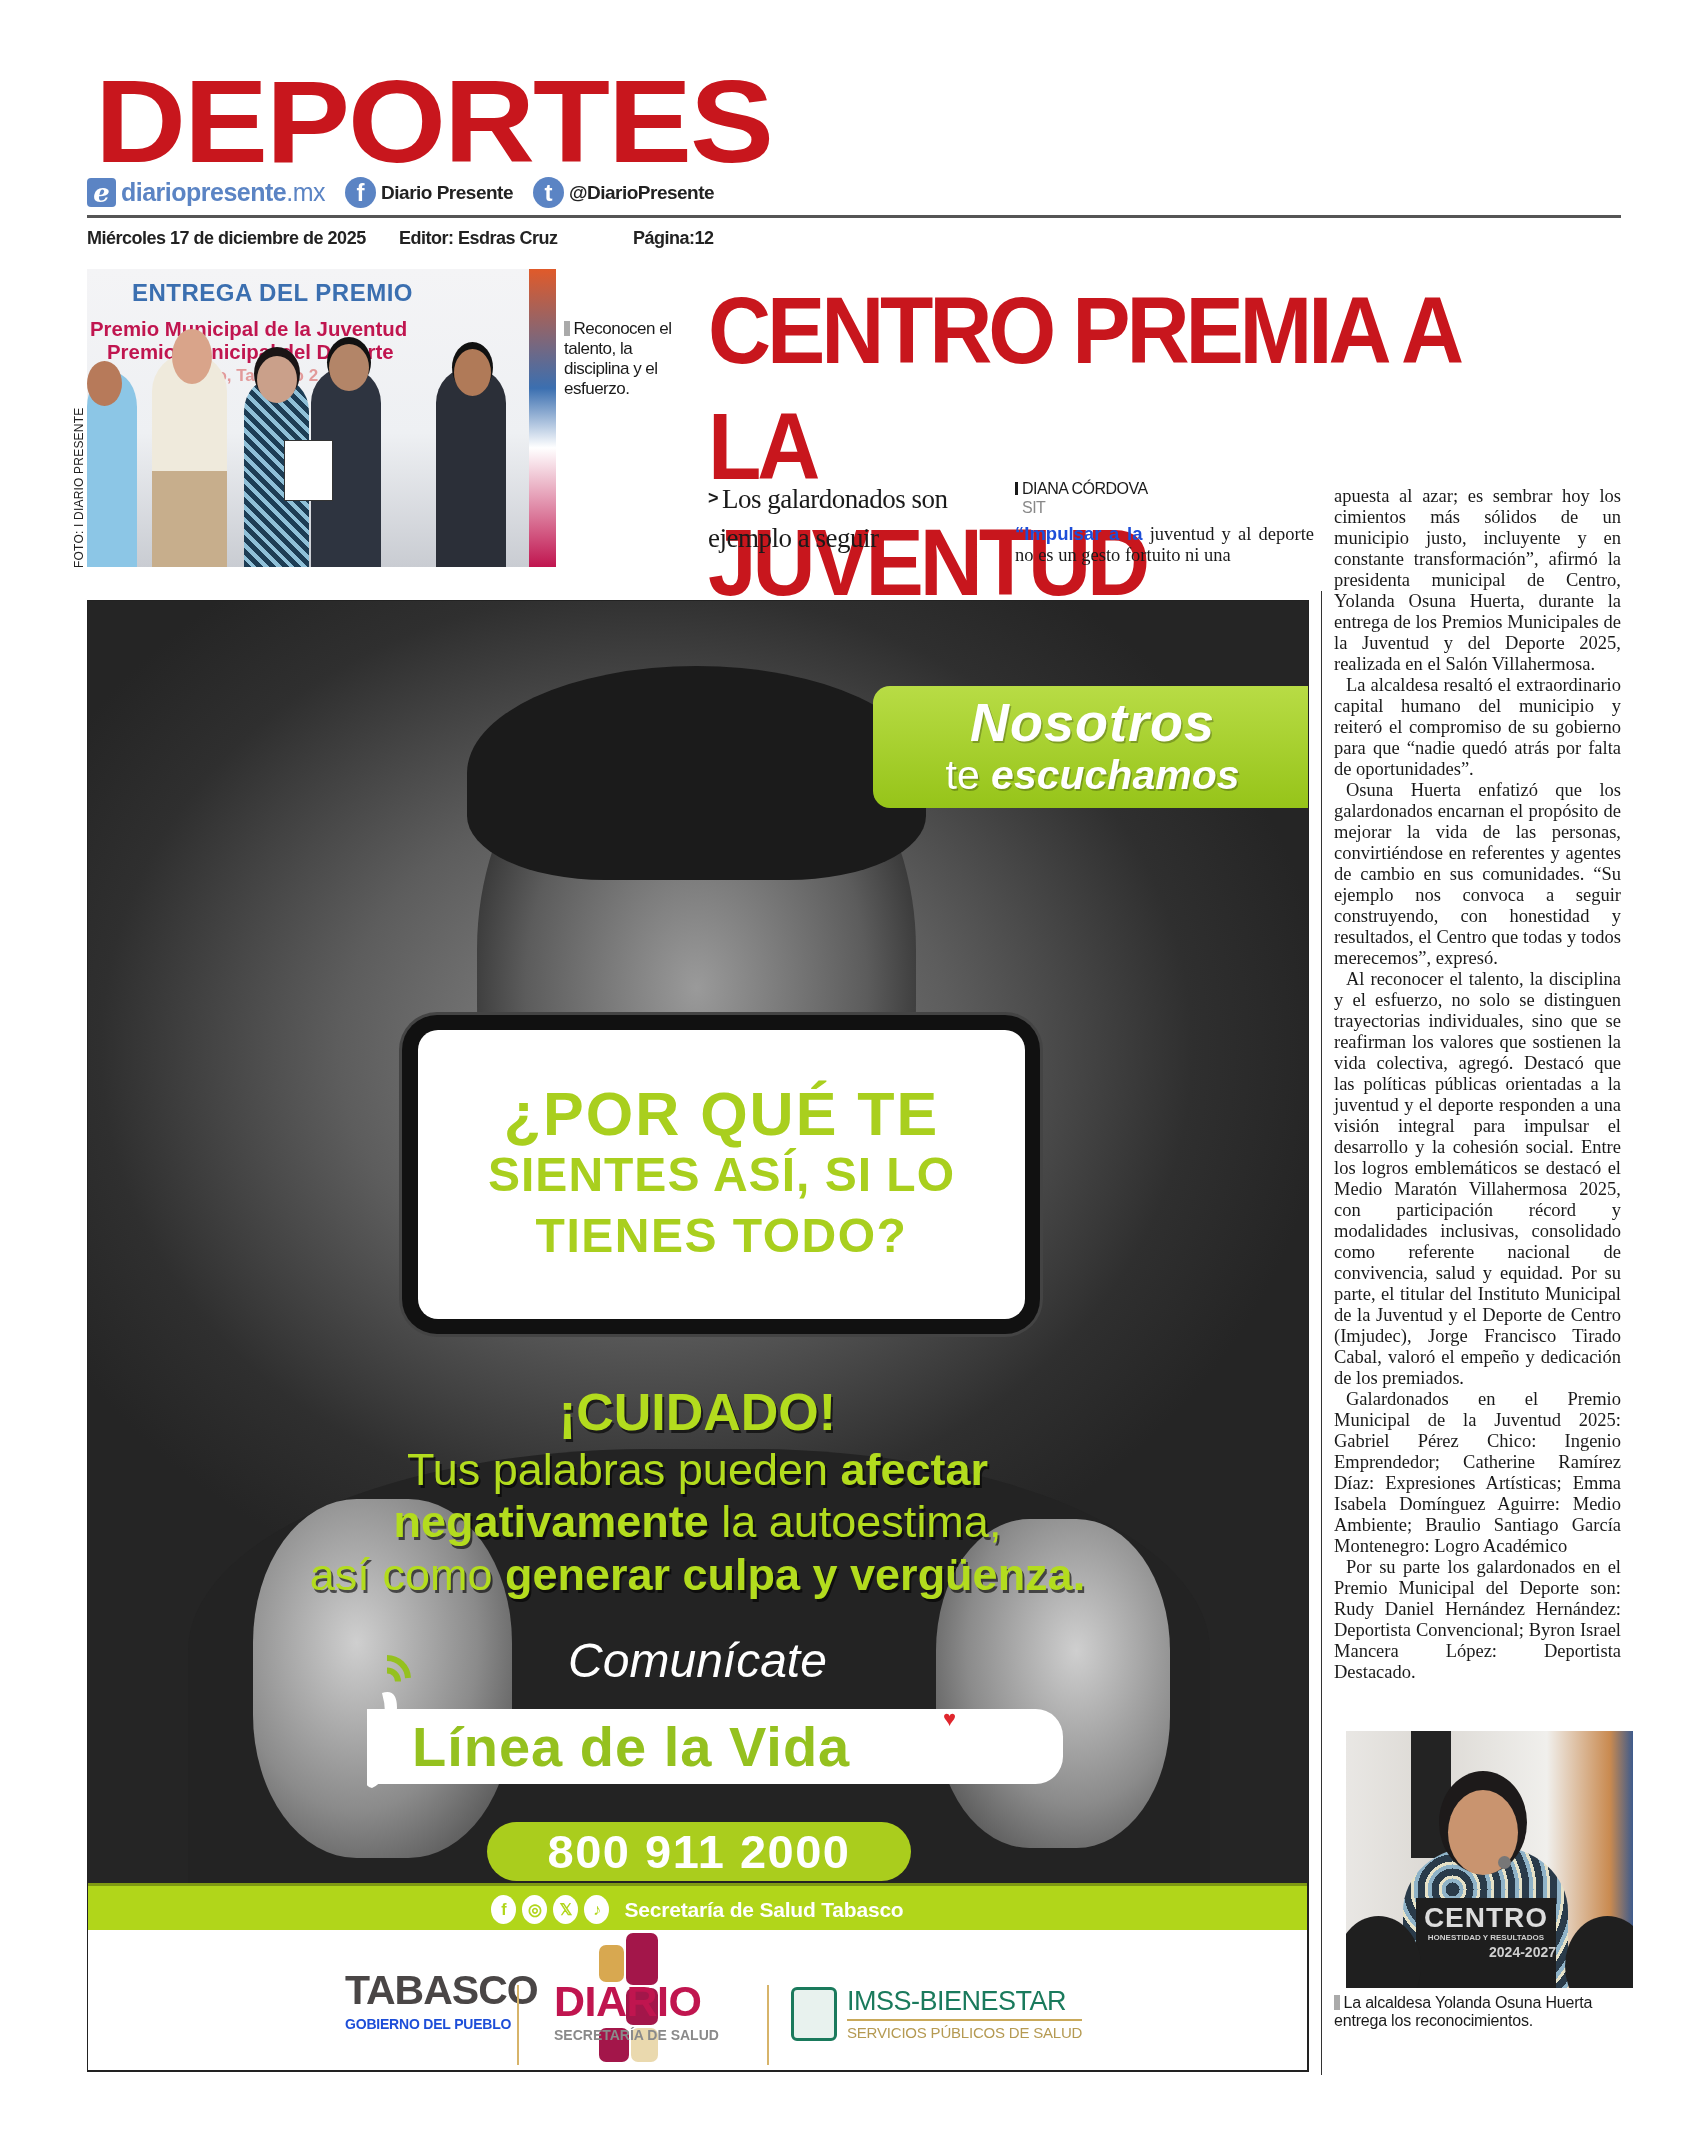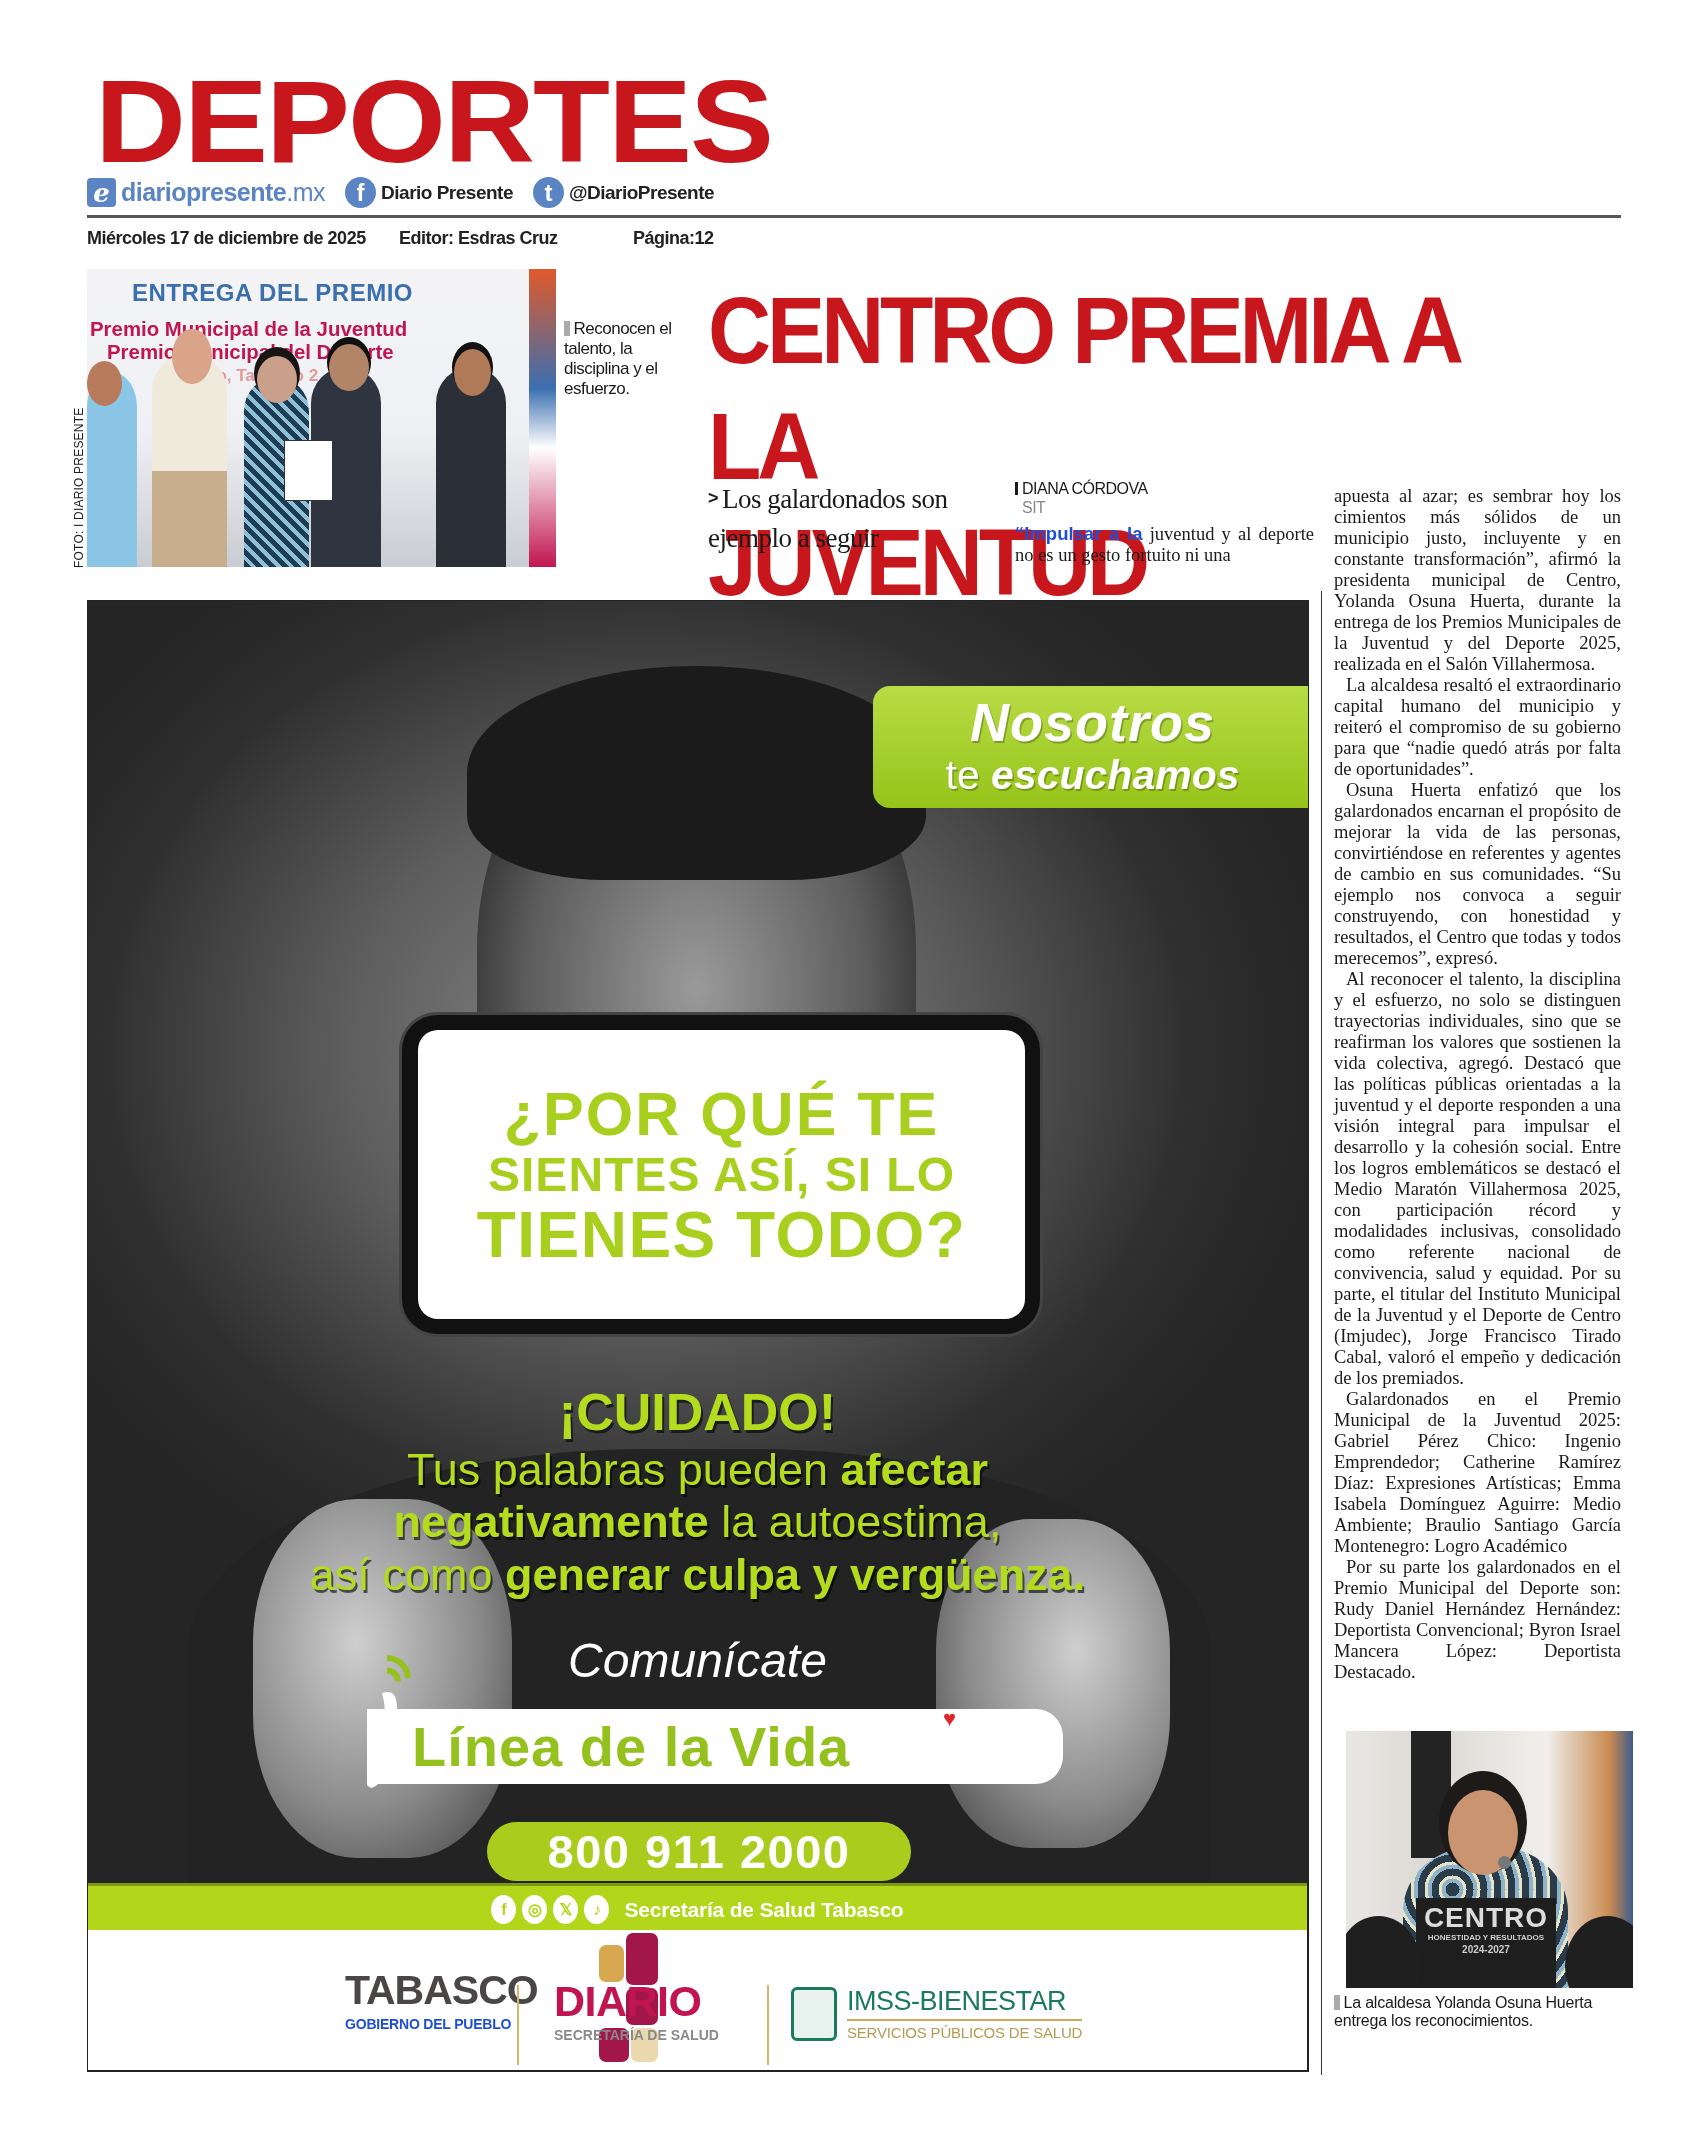--- a/index.html
+++ b/index.html
@@ -46,41 +46,41 @@
   .col-rule{left:1321px;top:591px;width:1px;height:1484px;background:#333;}
   .body-col{left:1334px;top:486px;width:287px;font-family:"Liberation Serif",serif;font-size:18.5px;line-height:21px;text-align:justify;color:#1a1a1a;hyphens:manual;}
   .body-col p{margin:0;text-indent:0;}
   .body-col p+p{text-indent:12px;}
 
   
   .side-photo{left:1334px;top:1731px;width:287px;height:257px;background:linear-gradient(90deg,#e9e7e4 0%,#dcd9d4 30%,#f0efec 70%,#c98a50 92%,#3e5b8c 100%);overflow:hidden;margin-left:12px;}
   .podium{position:absolute;left:70px;top:167px;width:140px;height:90px;background:#1e1e1e;}
   .podium-brand{position:absolute;left:0;top:4px;width:140px;text-align:center;font-weight:700;font-size:28px;color:#dcdcdc;letter-spacing:1px;}
   .podium-slogan{position:absolute;left:0;top:35px;width:140px;text-align:center;font-weight:700;font-size:8px;color:#cfcfcf;}
-  .podium-years{position:absolute;left:0;top:46px;width:140px;text-align:center;font-weight:700;font-size:10px;color:#cfcfcf;}
+  .podium-years{position:absolute;left:0;top:46px;width:140px;text-align:right;font-weight:700;font-size:14px;color:#cfcfcf;}
   .speaker-body{position:absolute;left:57px;top:115px;width:165px;height:145px;border-radius:45% 45% 0 0;background:repeating-radial-gradient(circle at 30% 30%,#2a3b4a 0 7px,#8fb3c8 7px 11px,#e6e2c8 11px 14px);}
   .speaker-head{position:absolute;left:102px;top:59px;width:70px;height:85px;border-radius:50%;background:#c9946f;box-shadow:0 -10px 0 9px #1d1a1a;}
   .audience-l{position:absolute;left:-10px;top:185px;width:85px;height:100px;border-radius:50%;background:#1f1f1f;}
   .audience-r{position:absolute;left:219px;top:185px;width:85px;height:100px;border-radius:50%;background:#1f1f1f;}
   .caption-side{left:1334px;top:1994px;width:287px;font-size:16px;line-height:18px;color:#1a1a1a;letter-spacing:-0.2px;}
 
   
   .ad{left:87px;top:600px;width:1222px;height:1472px;border:1.5px solid #222;box-sizing:border-box;overflow:hidden;background:#222;}
   .ad-photo{position:absolute;left:0;top:0;width:1219px;height:1282px;background:radial-gradient(ellipse 55% 45% at 45% 35%,#8a8a8a 0%,#5d5d5d 45%,#2f2f2f 80%,#252525 100%);padding-left:22px;}
   .silhouette-head{position:absolute;left:389px;top:85px;width:439px;height:549px;border-radius:48% 48% 42% 42%;background:radial-gradient(ellipse at 50% 55%,#9a9a9a 0%,#5c5c5c 55%,#1c1c1c 90%);}
   .silhouette-hair{position:absolute;left:379px;top:65px;width:459px;height:214px;border-radius:50% 50% 30% 30%;background:#1b1b1b;}
   .silhouette-body{position:absolute;left:100px;top:848px;width:1022px;height:449px;border-radius:45% 45% 0 0;background:#232323;}
   .hand-l{position:absolute;left:165px;top:898px;width:259px;height:359px;border-radius:40%;background:radial-gradient(ellipse at 40% 40%,#cfcfcf 0%,#8b8b8b 55%,#3d3d3d 100%);}
   .hand-r{position:absolute;left:848px;top:918px;width:234px;height:329px;border-radius:40%;background:radial-gradient(ellipse at 60% 40%,#cfcfcf 0%,#8b8b8b 55%,#3d3d3d 100%);}
   .phone{position:absolute;left:314px;top:414px;width:638px;height:319px;background:#111;border-radius:35px;box-shadow:0 0 0 3px #444;}
   .phone-screen{position:absolute;left:16px;top:15px;width:607px;height:289px;background:#fff;border-radius:20px;display:flex;flex-direction:column;align-items:center;justify-content:center;}
   .phone-q{font-family:"Liberation Sans",sans-serif;font-weight:700;color:#a9cf1e;text-align:center;}
   .phone-q1{font-size:61px;line-height:65px;letter-spacing:2px;}
   .phone-q2{font-size:48px;line-height:56px;letter-spacing:1px;}
-  .phone-q3{font-size:64px;line-height:65px;letter-spacing:1.5px;text-align:right;}
+  .phone-q3{font-size:48px;line-height:65px;letter-spacing:1.5px;text-align:right;}
 
   .listen-badge{position:absolute;left:785px;top:49px;width:439px;height:122px;background:linear-gradient(180deg,#b8dc45 0%,#96c419 100%);border-radius:17px 0 0 17px;text-align:center;color:#fff;text-shadow:1.5px 2px 0 rgba(0,0,0,0.25);margin-top:36px;}
   .listen-1{position:absolute;left:0;width:100%;top:9px;font-style:italic;font-weight:700;font-size:54px;line-height:55px;letter-spacing:1px;}
   .listen-2{position:absolute;left:0;width:100%;top:67px;font-size:41px;line-height:45px;}
   .listen-2 b{font-style:italic;font-weight:700;}
 
   .warn{position:absolute;left:0;width:1219px;text-align:center;color:#b3dc1e;text-shadow:2px 2.5px 0 rgba(0,0,0,0.6);font-family:"Liberation Sans",sans-serif;}
   .warn-title{top:781px;font-weight:700;font-size:52px;line-height:60px;}
   .warn-line{font-size:45px;line-height:52px;}
   .warn-l1{top:843px;}

